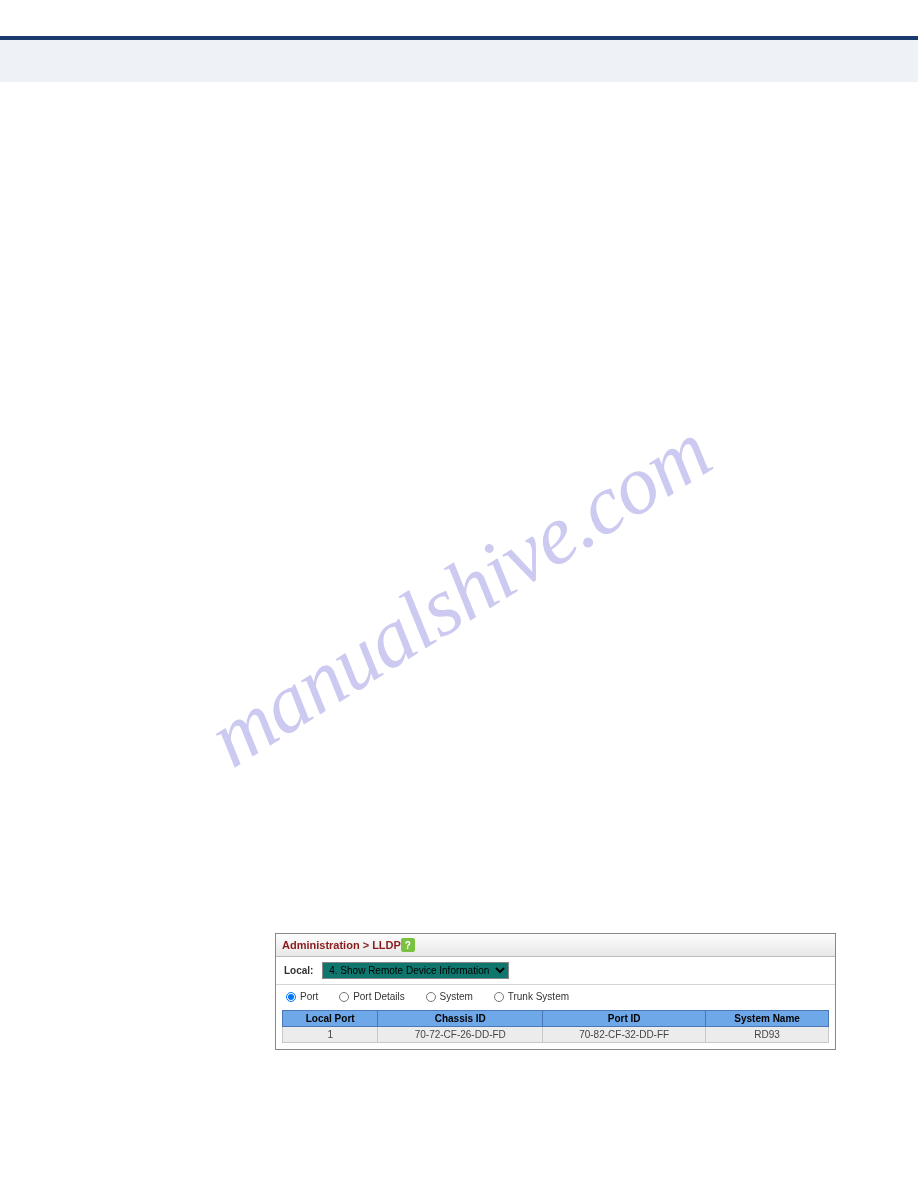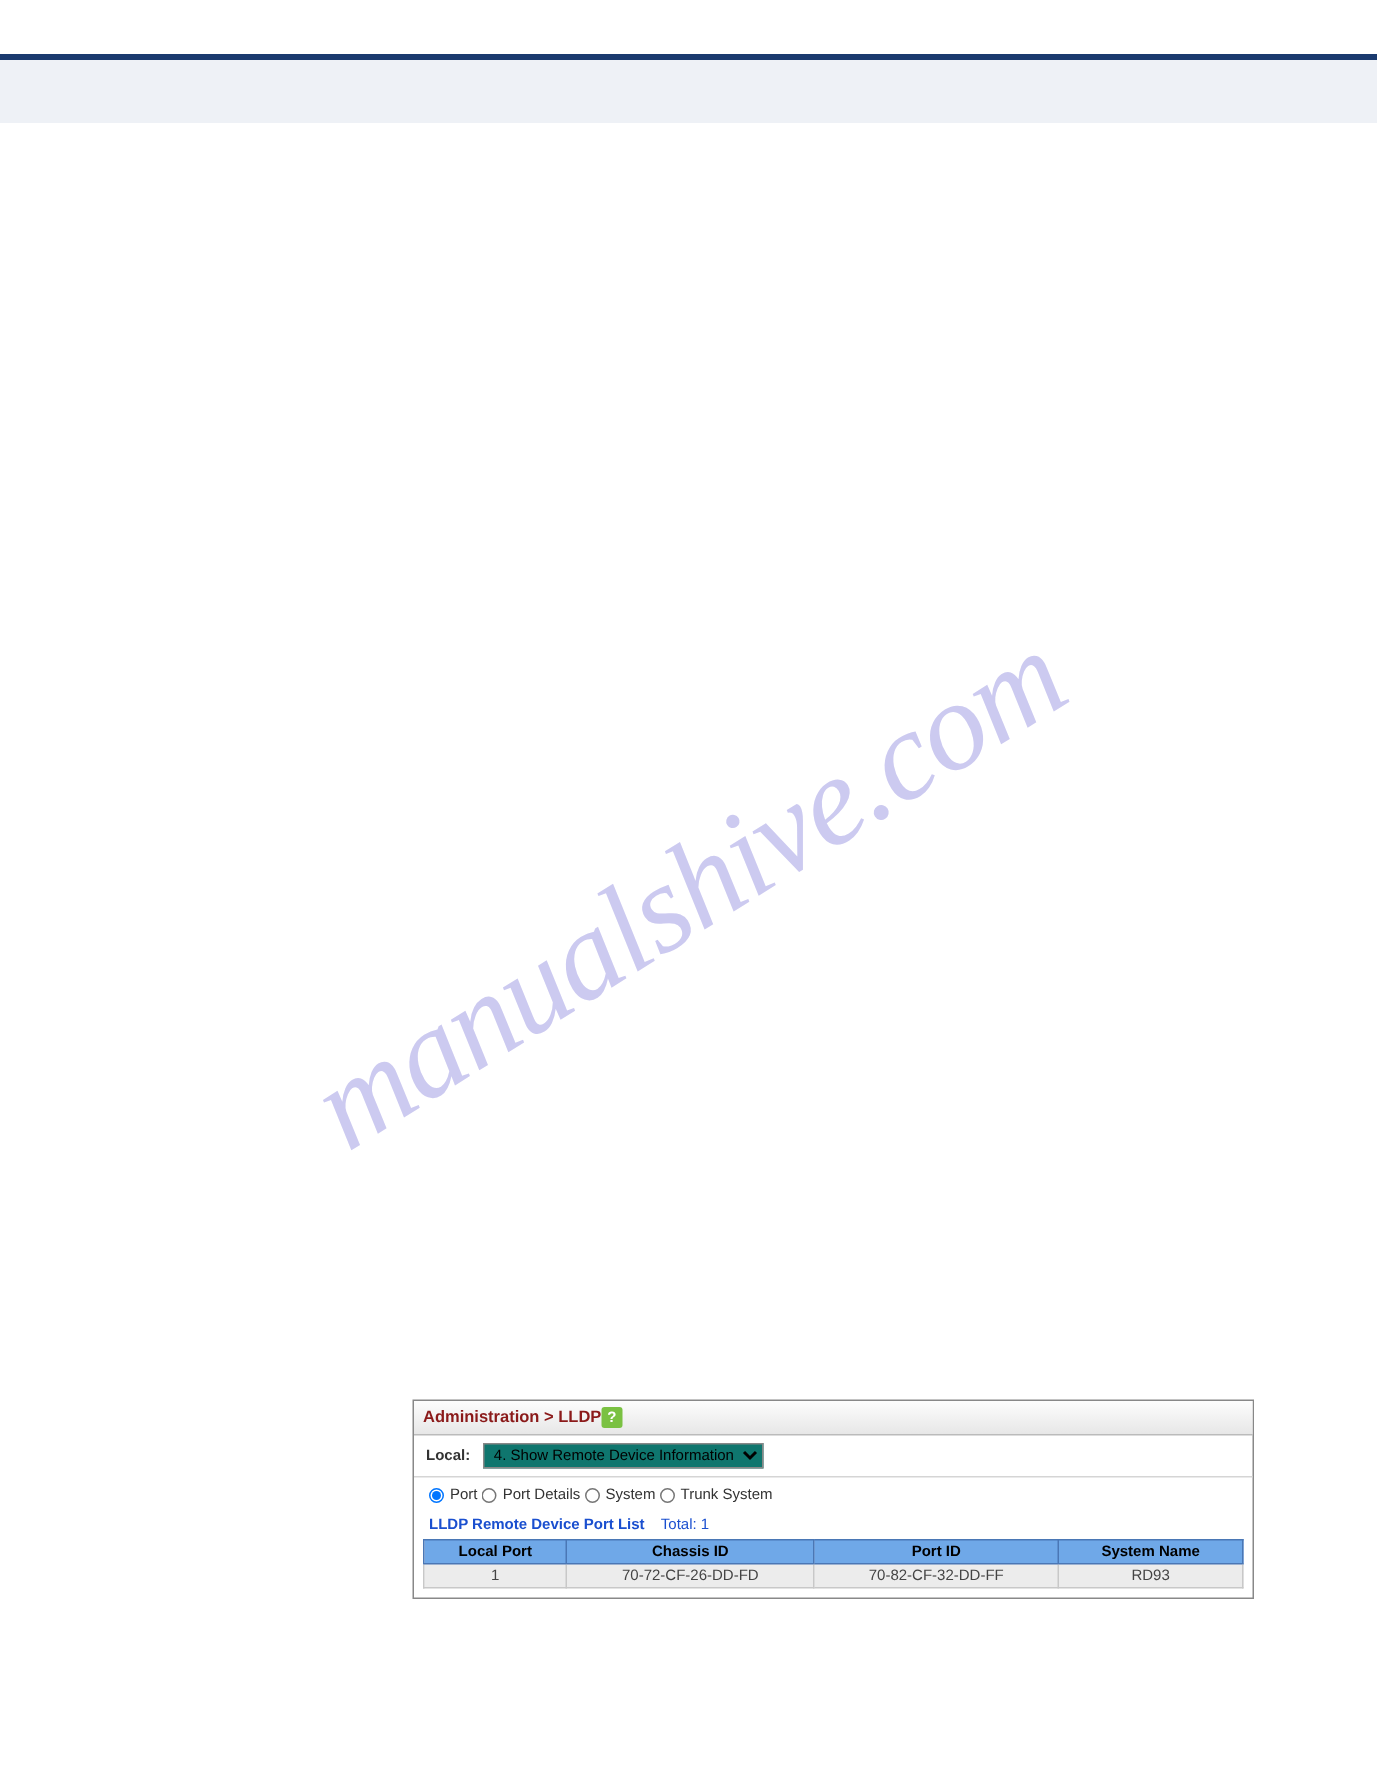--- a/index.html
+++ b/index.html
@@ -88,20 +88,21 @@
     background: #0f766e;
   }
   .radio-row {
     padding: 6px 10px;
     font-size: 10px;
     color: #333;
   }
   .radio-row .rgrp {
     display: inline-flex;
     align-items: center;
+    margin-right: 18px;
     justify-content: space-between;
   }
   .radio-row .rgrp input {
     margin-right: 4px;
     width: 10px;
     height: 10px;
   }
   .list-title {
     padding: 0 10px 4px 10px;
     font-size: 10px;
@@ -163,27 +164,20 @@
     <span class="rgrp">
       <input type="radio" name="view" style="">
       <span>System</span>
     </span>
     <span class="rgrp">
       <input type="radio" name="view" style="">
       <span>Trunk System</span>
     </span>
   </div>
 
-  <div class="list-title">
-    <span class="lt-main">LLDP Remote Device Port List</span>
-    <span class="lt-total">
-      <span>Total:</span>
-      <span>1</span>
-    </span>
-  </div>
 
   <table class="tbl">
     <thead>
       <tr>
         <th>Local Port</th>
         <th>Chassis ID</th>
         <th>Port ID</th>
         <th>System Name</th>
       </tr>
     </thead>

